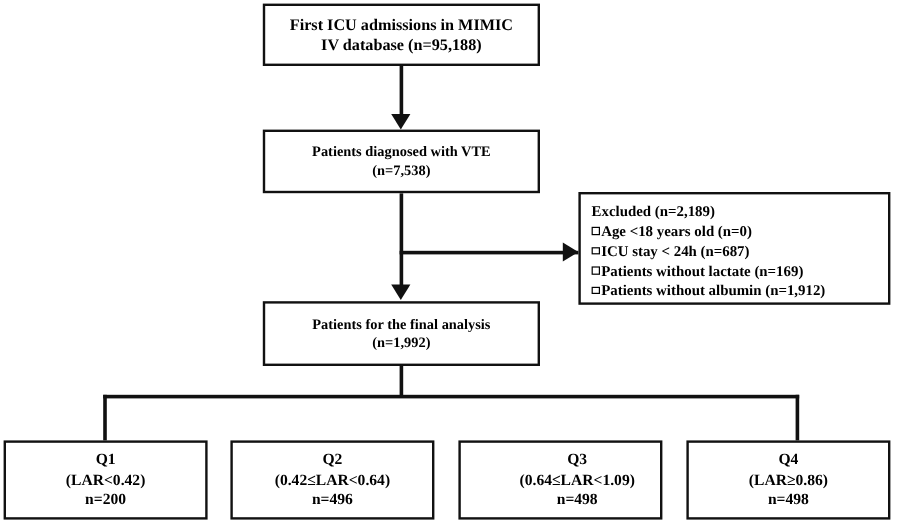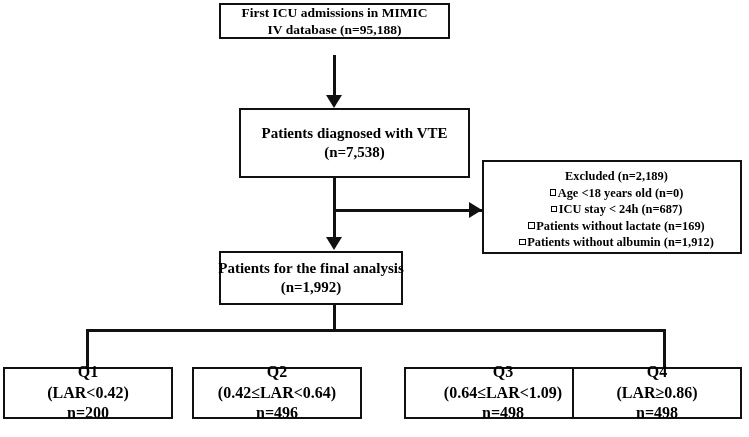--- a/index.html
+++ b/index.html
@@ -28,62 +28,61 @@
     text-align: center;
     font-weight: bold;
     color: #000000;
     line-height: 1.28;
     z-index: 3;
   }
   .box .ln { display: block; white-space: nowrap; }
 
   
   #box-admissions {
-    left: 219px; top: 3px; width: 231px; height: 36px;
+    left: 219px; top: 3px; width: 231px; height: 52px;
     font-size: 13.5px;
   }
   #box-vte {
-    left: 219px; top: 108px; width: 231px; height: 70px;
-    font-size: 15px;
-    margin-left: 20px;
+    left: 219px; top: 108px; width: 231px; height: 53px;
+    font-size: 12px;
   }
   #box-final {
-    left: 219px; top: 251px; width: 184px; height: 54px;
-    font-size: 15px;
+    left: 219px; top: 251px; width: 231px; height: 54px;
+    font-size: 12px;
   }
   #box-excluded {
     left: 482px; top: 160px; width: 260px; height: 94px;
     display: block;
-    text-align: center;
+    text-align: left;
     padding: 6px 0 0 9px;
     font-size: 12.4px;
     line-height: 1.33;
   }
   #box-excluded .ln { white-space: nowrap; }
   .bullet-sq {
     display: inline-block;
     width: 6.5px;
     height: 6.5px;
     border: 1.4px solid #000;
     background: #fff;
     box-sizing: border-box;
     margin-right: 1.5px;
     vertical-align: 1px;
   }
 
   .qbox {
     top: 367px;
-    height: 52px;
+    height: 66px;
     width: 170px;
-    font-size: 16px;
+    font-size: 13px;
     border-width: 2.5px;
   }
   #box-q1 { left: 3px; }
   #box-q2 { left: 192px; }
-  #box-q3 { left: 404px; padding-left: 28px; }
+  #box-q3 { left: 382px; padding-left: 28px; }
   #box-q4 { left: 572px; }
 
   
   .vline {
     position: absolute;
     width: 3px;
     background: #111111;
     z-index: 1;
   }
   .hline {

